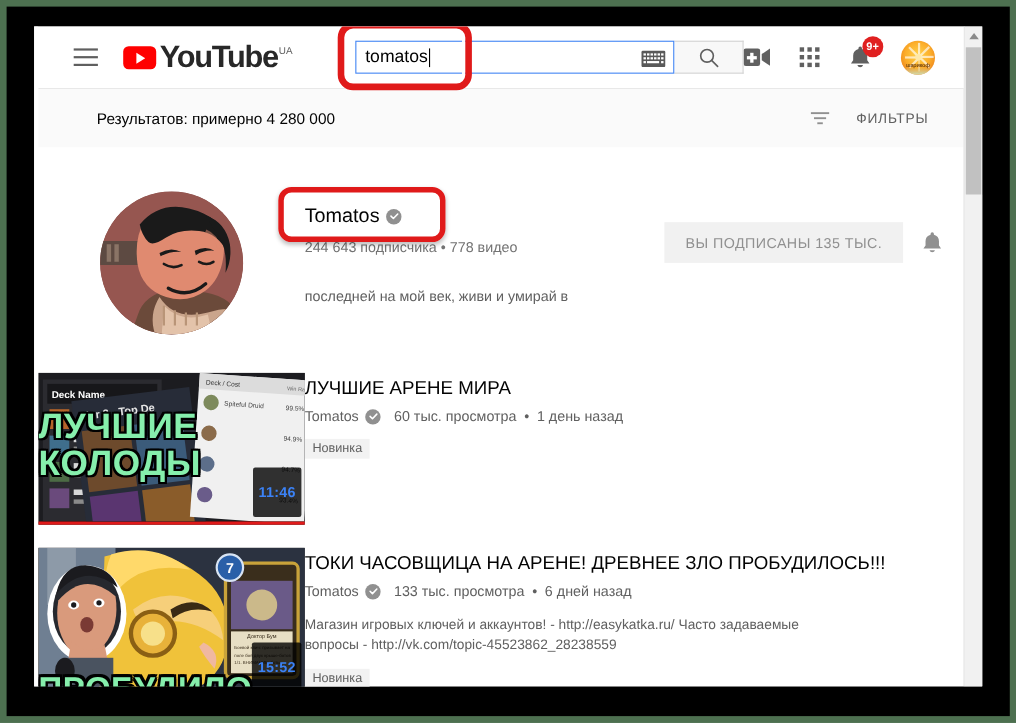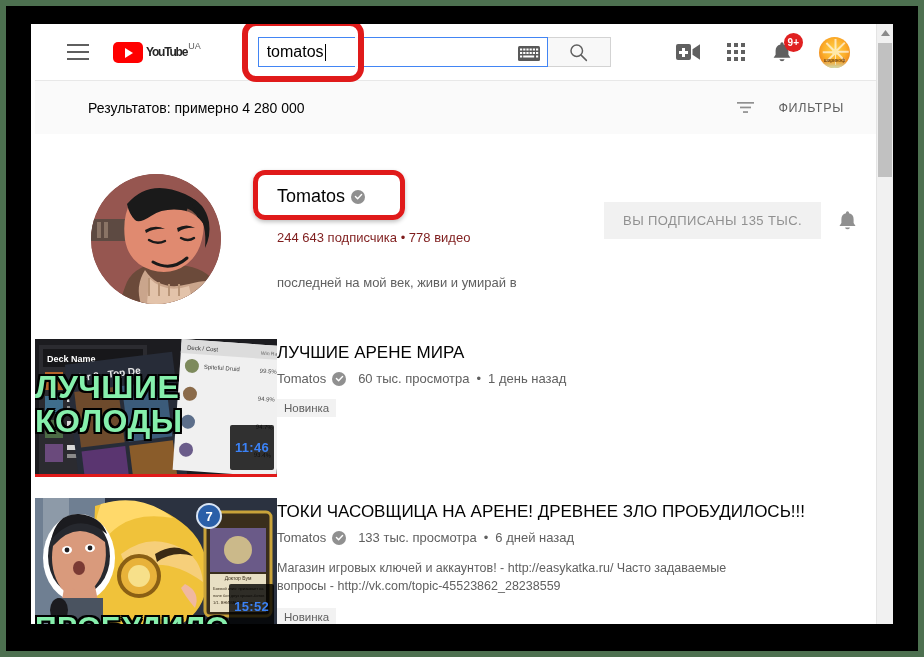--- a/index.html
+++ b/index.html
@@ -76,21 +76,21 @@
     margin-top: 1px;
   }
   .logo-play .tri {
     width: 0; height: 0;
     border-left: 8px solid #ffffff;
     border-top: 5px solid transparent;
     border-bottom: 5px solid transparent;
     margin-left: 2px;
   }
   .logo-text {
-    font-size: 12px; font-weight: bold; letter-spacing: -1.2px;
+    font-size: 28px; font-weight: bold; letter-spacing: -1.2px;
     color: #282828; margin-left: 3px; line-height: 22px;
     font-family: "Liberation Sans", sans-serif;
   }
   .logo-cc {
     font-size: 9px; color: #606060; margin-left: 1px; line-height: 11px;
   }
 
   
   .search-zone {
     margin-left: 57px;
@@ -239,21 +239,21 @@
   .red-ring-channel {
     position: absolute;
     left: -24px; top: -16px;
     width: 152px; height: 50px;
     border: 5px solid #e01a1a;
     border-radius: 12px;
     box-shadow: 0 0 0 3px rgba(255,255,255,0.95) inset, 0 2px 4px rgba(0,0,0,0.25);
     pointer-events: none; z-index: 9; background: transparent;
   }
   .ch-meta {
-    font-size: 13px; color: #7f1d1d; margin-top: 23px;
+    font-size: 13px; color: #737373; margin-top: 10px;
   }
   .ch-desc {
     font-size: 13px; color: #606060; margin-top: 9px; line-height: 19px; max-width: 240px;
   }
   .ch-actions {
     display: flex; align-items: center; gap: 16px; padding-top: 32px; padding-right: 18px;
   }
   .sub-btn {
     background: #f1f1f1; color: #909090;
     font-size: 13px; letter-spacing: 0.4px;

